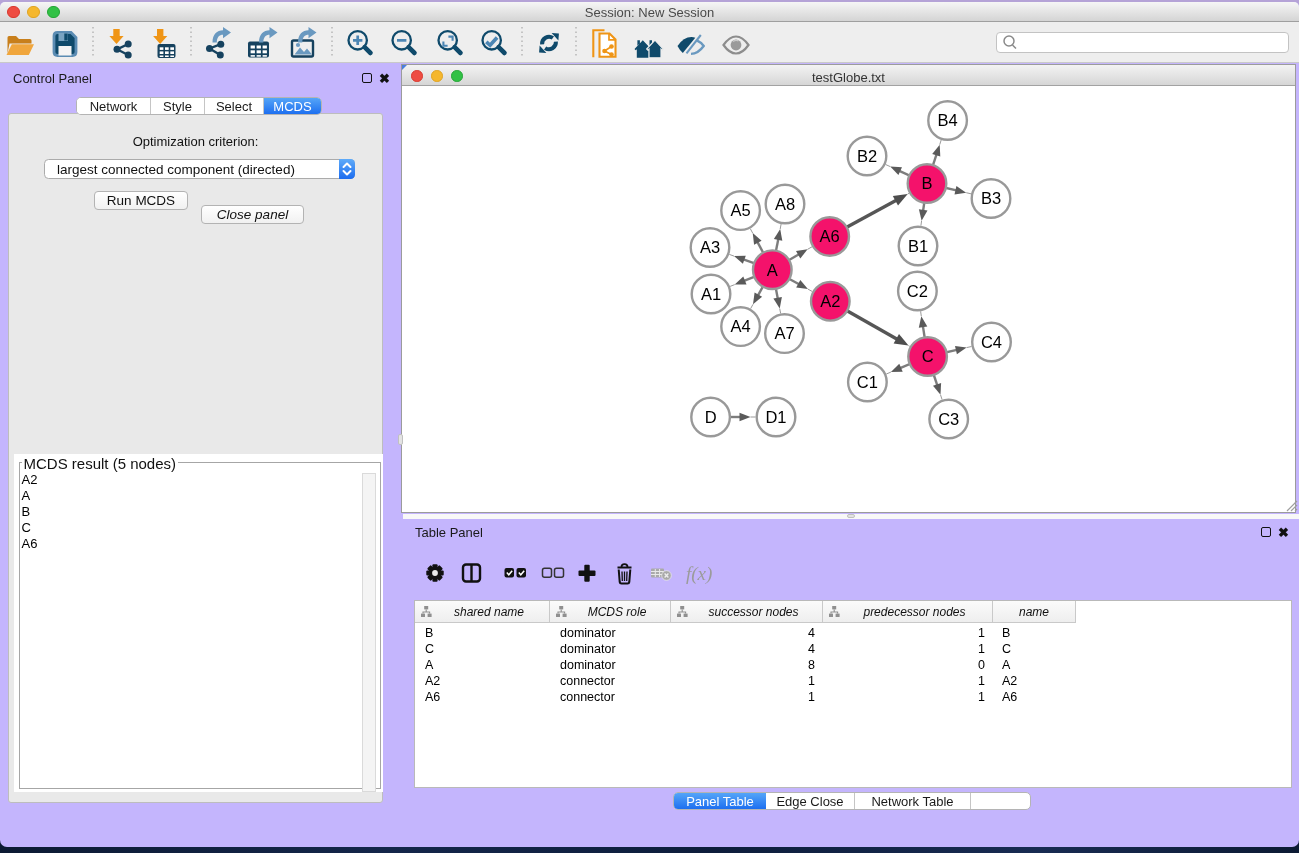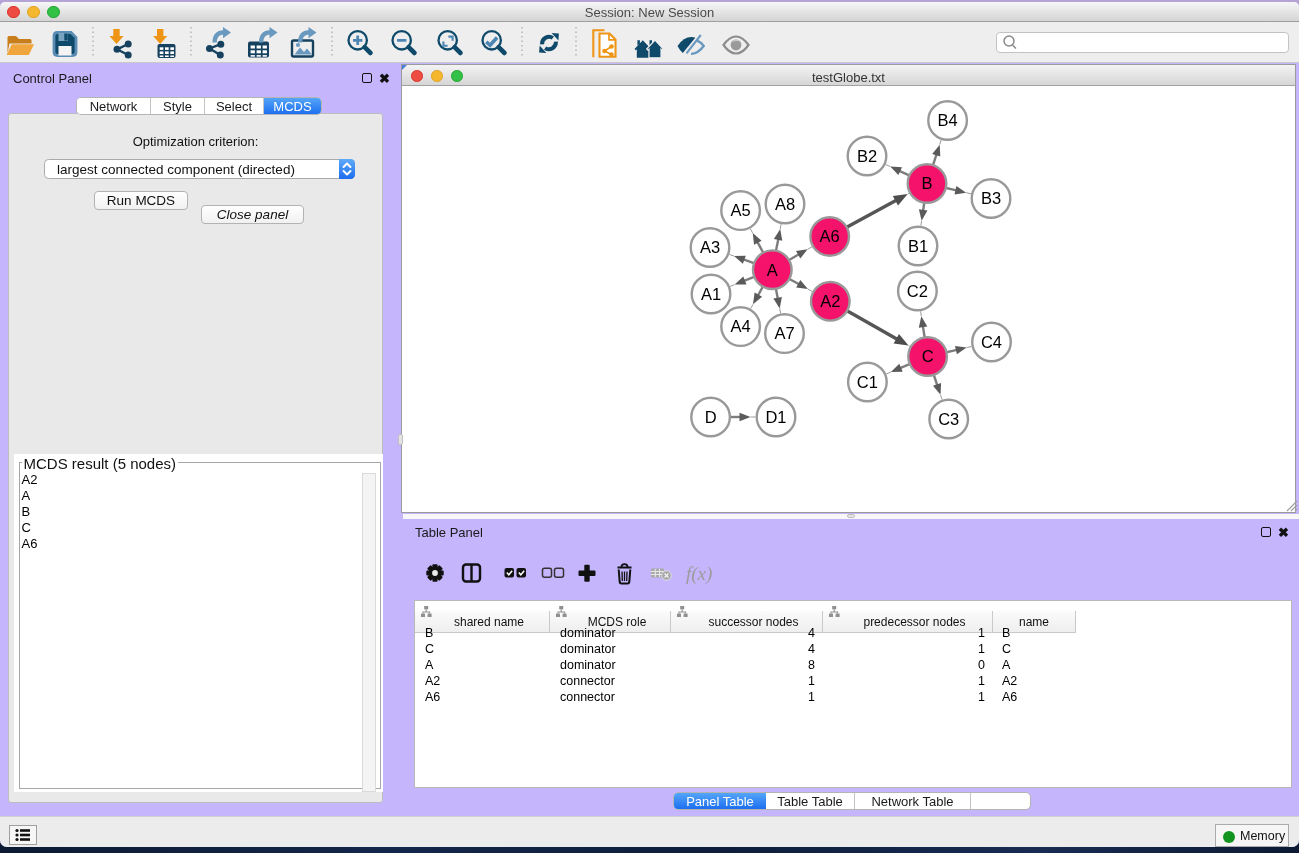--- a/index.html
+++ b/index.html
@@ -70,22 +70,22 @@
 #net-titlebar .tl { width:11.5px; height:11.5px; top:5px; }
 #net-title-text { position:absolute; top:4.5px; left:0; width:893px; text-align:center;
   font-size:13px; color:#333; }
 #net-corner { position:absolute; left:0; top:0; width:0; height:0;
   border-top:5px solid #4a7ede; border-right:5px solid transparent; }
 
 
 #tp-title { position:absolute; left:415px; top:525px; font-size:13px; color:#1a1a1a; }
 #tp-table { position:absolute; left:414px; top:600px; width:878px; height:188px;
   background:#fff; border:1px solid #b9b9b9; }
-.th { position:absolute; top:10px; height:22px; background:linear-gradient(#fbfbfb,#eeeeee);
-  border-right:1px solid #c9c9c9; border-bottom:1px solid #c9c9c9; font-size:12px; color:#111; }
+.th { position:absolute; top:0; height:22px; background:linear-gradient(#fbfbfb,#eeeeee);
+  border-right:1px solid #c9c9c9; border-bottom:1px solid #c9c9c9; font-size:12px; color:#111;font-style:italic; }
 .th .lbl { position:absolute; top:4px; left:0; width:100%; text-align:center; }
 .td { position:absolute; font-size:12.5px; color:#000; height:16px; }
 #tp-tabs { left:673px; top:791.5px; width:358px; }
 #tp-tabs .t1{width:92px;} #tp-tabs .t2{width:89px;} #tp-tabs .t3{width:116px;} #tp-tabs .t4{width:59px;margin-top:28px;}
 
 
 #statusbar { position:absolute; left:0; top:816px; width:1299px; height:31px;
   background:#ececec; border-top:1px solid #d0d0d0; }
 #hamburger { position:absolute; left:9px; top:8px; width:28px; height:20px;
   background:#f6f6f6; border:1px solid #9f9f9f; }
@@ -551,41 +551,23 @@
   <div class="td" style="left:470px;top:73px;width:100px;text-align:right;">1</div>
   <div class="td" style="left:470px;top:89px;width:100px;text-align:right;">1</div>
   <div class="td" style="left:587px;top:25px;">B</div>
   <div class="td" style="left:587px;top:41px;">C</div>
   <div class="td" style="left:587px;top:57px;">A</div>
   <div class="td" style="left:587px;top:73px;">A2</div>
   <div class="td" style="left:587px;top:89px;">A6</div>
 </div>
 <div id="tp-tabs" class="tabrow">
   <div class="tab t1 sel">Panel Table</div>
-        <div class="tab t2">Table Table</div>
+        <div class="tab t2">Edge Close</div>
   <div class="tab t3">Network Table</div>
         <div class="tab t4">Motifs</div>
 </div>
 
-<div id="statusbar">
-  <div id="hamburger">
-          <svg width="26" height="18" viewBox="0 0 26 18" style="position:absolute;left:0;top:0;">
-<g fill="#111">
-              <circle cx="7" cy="4.5" r="1.6"></circle>
-              <circle cx="7" cy="9" r="1.6"></circle>
-              <circle cx="7" cy="13.5" r="1.6"></circle>
-<rect x="10" y="3.2" width="10" height="2.6"></rect>
-              <rect x="10" y="7.7" width="10" height="2.6"></rect>
-              <rect x="10" y="12.2" width="10" height="2.6"></rect>
-            </g>
-          </svg>
-        </div>
-  <div id="memory">
-          <span class="dot"></span>
-          <span class="lbl">Memory</span>
-        </div>
-</div>
 
 <div class="grip" style="left:398px;top:434px;width:5px;height:11px;"></div>
 <div class="grip" style="left:847px;top:513.5px;width:8px;height:4.5px;"></div>
 
 </div>
   </div>
 
 </body></html>

